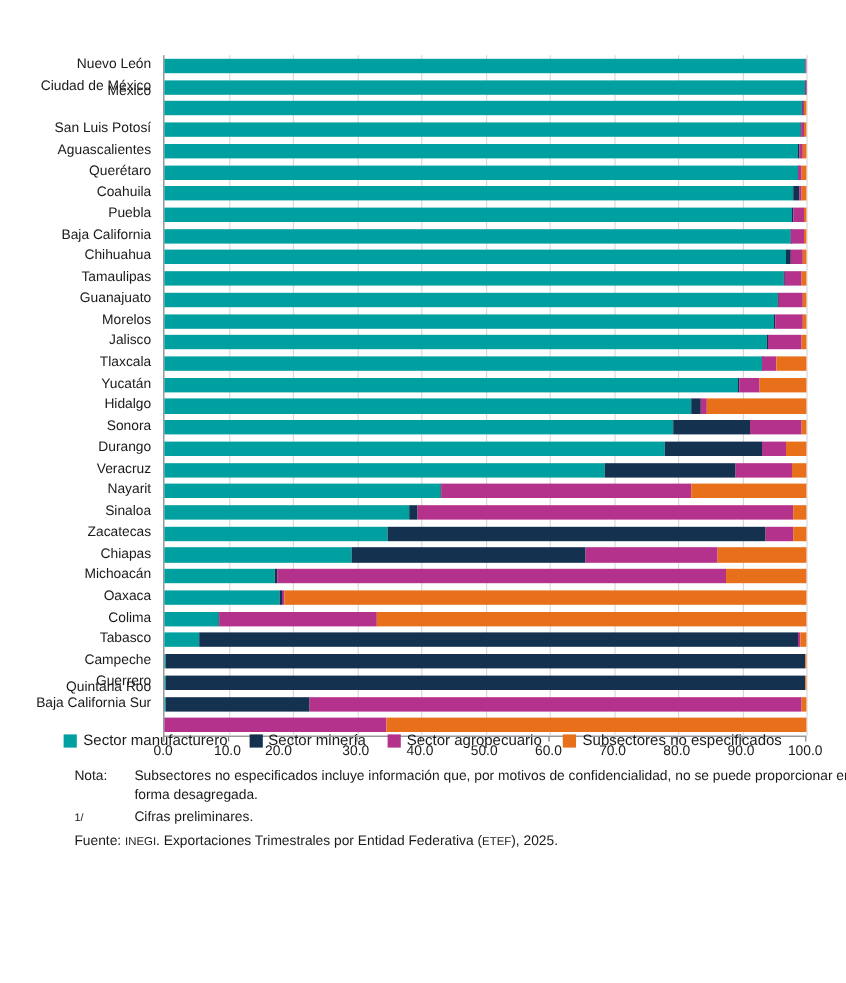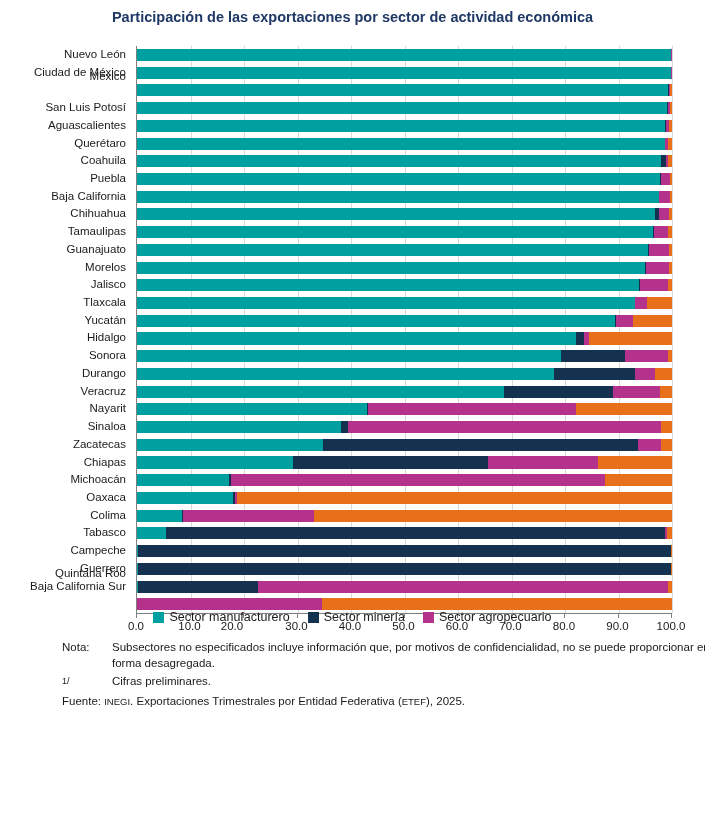--- a/index.html
+++ b/index.html
@@ -177,21 +177,21 @@
     font-size: 9.5px;
   }
 </style>
 </head>
 <body>
 
 <div class="page">
 
   <div class="title-block">
     <div class="title-main">
-      <span>Participación de las exportaciones por sector de actividad económica</span><br>
+      <br>
     </div>
   </div>
 
   <div class="chart-wrap">
     <div class="ylabels" id="ylabels">
         <div class="ylabel" style="top: 2.85938px;">Nuevo León</div>
         <div class="ylabel" style="top: 20.5781px;">Ciudad de México</div>
         <div class="ylabel" style="top: 25px;">México</div>
         <div class="ylabel" style="top: 56.0156px;">San Luis Potosí</div>
         <div class="ylabel" style="top: 73.7344px;">Aguascalientes</div>
@@ -456,20 +456,24 @@
         <span>Sector manufacturero</span>
       </div>
       <div class="legend-item">
         <span class="legend-swatch" style="background: rgb(20, 49, 79);"></span>
         <span>Sector minería</span>
       </div>
       <div class="legend-item">
         <span class="legend-swatch" style="background: rgb(180, 49, 140);"></span>
         <span>Sector agropecuario</span>
       </div>
+      <div class="legend-item">
+        <span class="legend-swatch" style="background: rgb(232, 112, 26);"></span>
+        <span>Subsectores no especificados</span>
+      </div>
     </div>
 
   <div class="notes">
     <div class="note-row">
       <div class="note-key">Nota:</div>
       <div class="note-val">Subsectores no especificados incluye información que, por motivos de confidencialidad, no se puede proporcionar en forma desagregada.</div>
     </div>
     <div class="note-row">
       <div class="note-key sup">1/</div>
       <div class="note-val">Cifras preliminares.</div>

